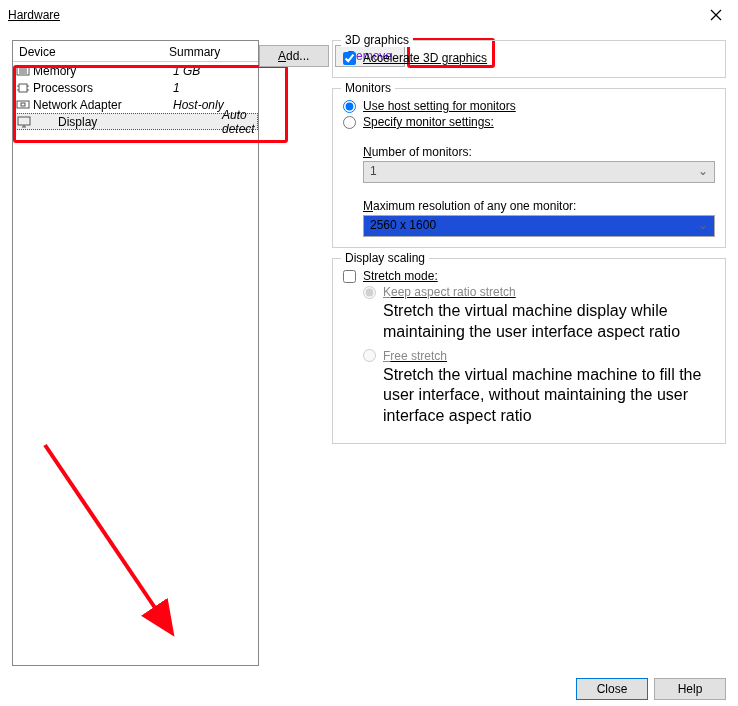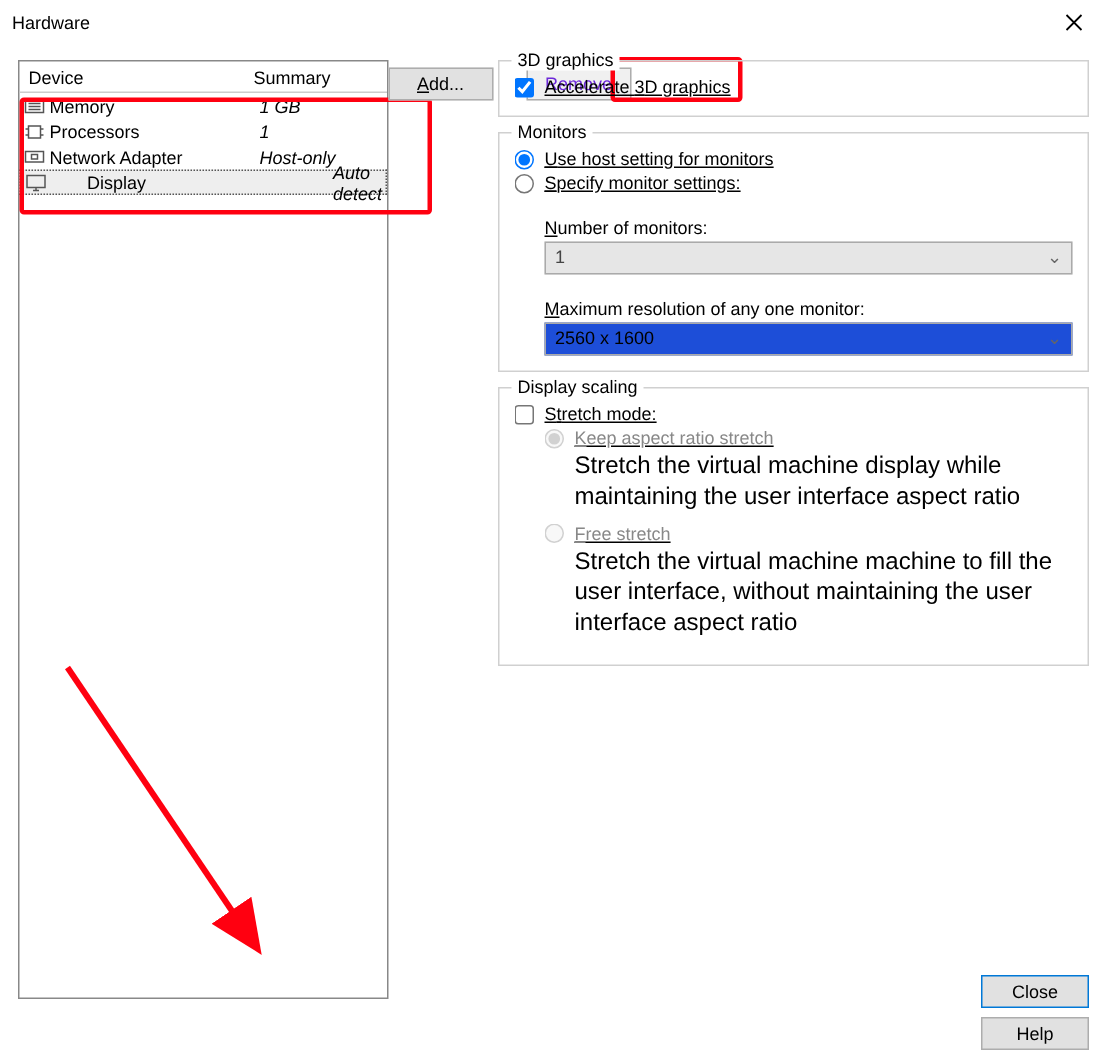--- a/index.html
+++ b/index.html
@@ -13,21 +13,21 @@
     overflow: hidden;
     position: relative;
   }
   .titlebar {
     height: 30px;
     display: flex;
     align-items: center;
     justify-content: space-between;
     padding: 0 0 0 8px;
   }
-  .titlebar .title { font-size: 12px; }
+  .titlebar .title { font-size: 12px; text-decoration: underline; }
   .titlebar .close {
     width: 45px;
     height: 30px;
     display: flex;
     align-items: center;
     justify-content: center;
     font-size: 14px;
   }
   .content {
     position: absolute;
@@ -82,21 +82,21 @@
   .list-row .dev-summary { flex: 1; font-style: italic; }
   .highlight-box {
     position: absolute;
     border: 3px solid #ff0010;
     border-radius: 3px;
     pointer-events: none;
   }
   .highlight-devices { top: 24px; left: 0px; width: 275px; height: 78px; }
   .left-buttons {
     display: flex;
-    gap: 22px;
+    gap: 6px;
     justify-content: center;
     padding-top: 5px;
     position: relative;
   }
   .btn {
     min-width: 70px;
     height: 22px;
     border: 1px solid #adadad;
     background: #e1e1e1;
     font-size: 12px;
@@ -159,21 +159,20 @@
   }
   .desc { font-size: 16px; color: #000; margin: 2px 0 6px 20px; line-height: 1.3;}
   .radio-row.disabled label, .checkbox-row.disabled label { color: #888; }
   .u { text-decoration: underline; }
   .bottom-bar {
     position: absolute;
     bottom: 6px;
     right: 12px;
     display: flex;
     gap: 6px;
-    flex-direction: column;
   }
   .bottom-bar .btn { min-width: 72px; }
   .btn.primary { border: 1.5px solid #0078d7; background: #e1e1e1;}
   
   .arrow-svg {
     position: absolute;
     left: 35px; top: 435px;
     width: 170px; height: 220px;
     pointer-events: none;
   }

